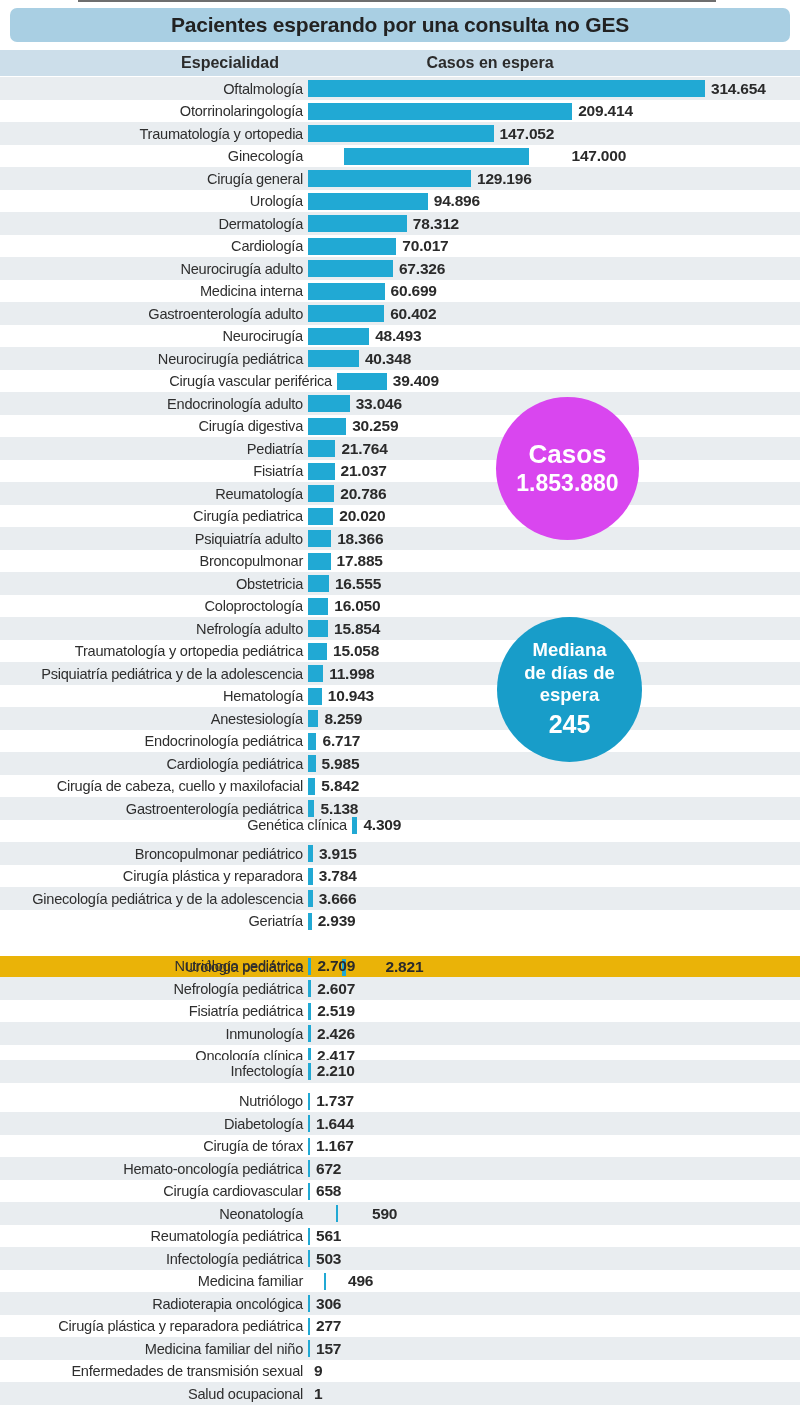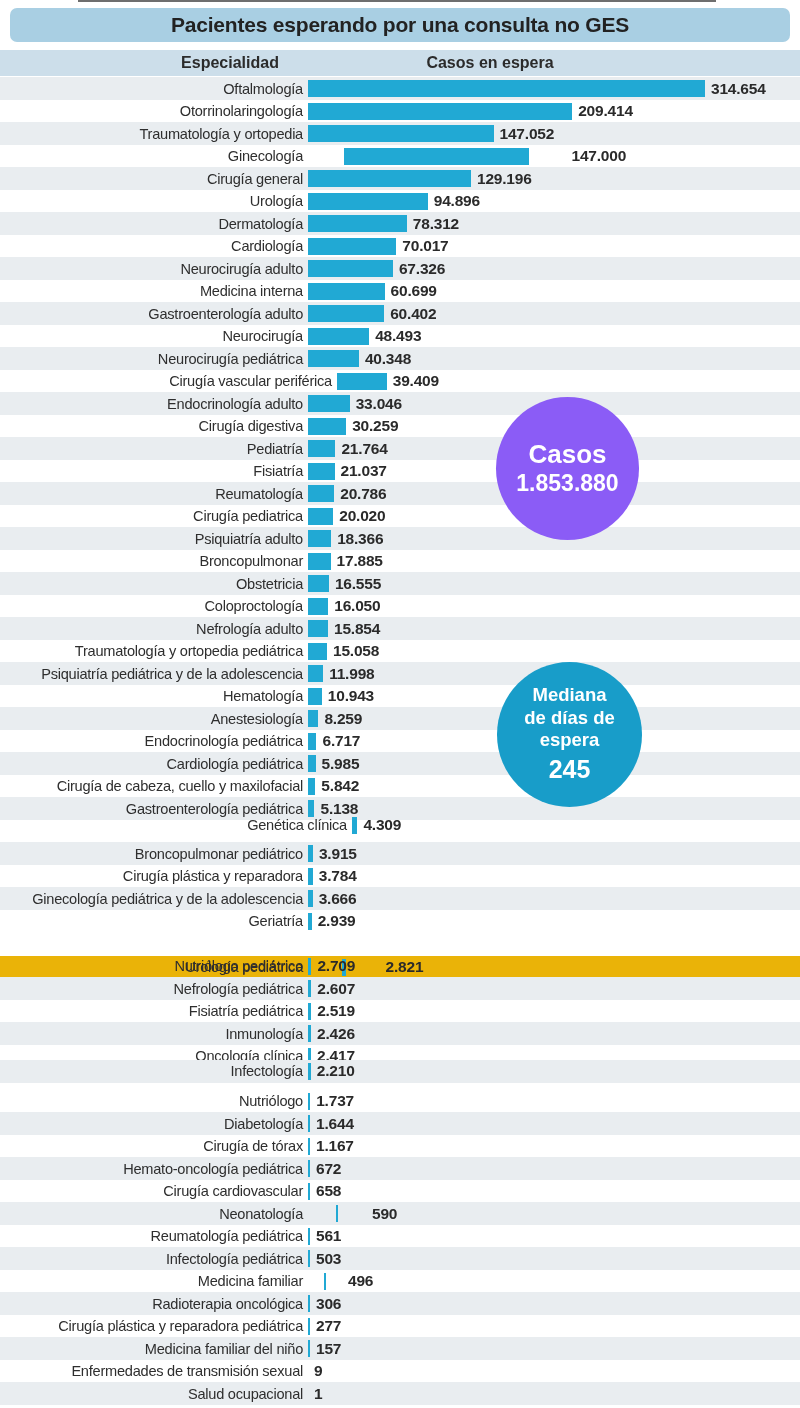--- a/index.html
+++ b/index.html
@@ -60,21 +60,21 @@
   .badge{
     position:absolute;
     border-radius:50%;
     display:flex;flex-direction:column;align-items:center;justify-content:center;
     color:#ffffff;text-align:center;
     z-index:5;
   }
   #badge-casos{left:496px;top:397px;width:143px;height:143px;}
   #badge-casos .b-line1{font-size:26px;font-weight:bold;line-height:1.15;}
   #badge-casos .b-line2{font-size:23px;font-weight:bold;line-height:1.2;}
-  #badge-mediana{left:497px;top:617px;width:145px;height:145px;margin-top:45px;}
+  #badge-mediana{left:497px;top:617px;width:145px;height:145px;}
   #badge-mediana .m-line{font-size:18.5px;font-weight:bold;line-height:1.22;}
   #badge-mediana .m-value{font-size:25px;font-weight:bold;line-height:1.25;margin-top:2px;}
 </style>
 </head>
 <body>
 
 <div id="page">
 
   <div class="top-artifact"></div>
 
@@ -376,21 +376,21 @@
         <div class="bar" style="width: 0px; background: rgb(33, 169, 212);"></div>
         <div class="val">9</div>
       </div>
       <div class="row" style="top: 1382.25px; background: rgb(233, 237, 240);">
         <div class="lbl">Salud ocupacional</div>
         <div class="bar" style="width: 0px; background: rgb(33, 169, 212);"></div>
         <div class="val">1</div>
       </div>
     </div>
 
-  <div class="badge" id="badge-casos" style="background: #8b5cf6;">
+  <div class="badge" id="badge-casos" style="background: #d946ef;">
     <div class="b-line1">Casos</div>
     <div class="b-line2">1.853.880</div>
   </div>
 
   <div class="badge" id="badge-mediana" style="background: rgb(24, 157, 201);">
     <div class="m-line">Mediana</div>
     <div class="m-line">de días de</div>
     <div class="m-line">espera</div>
     <div class="m-value">245</div>
   </div>

